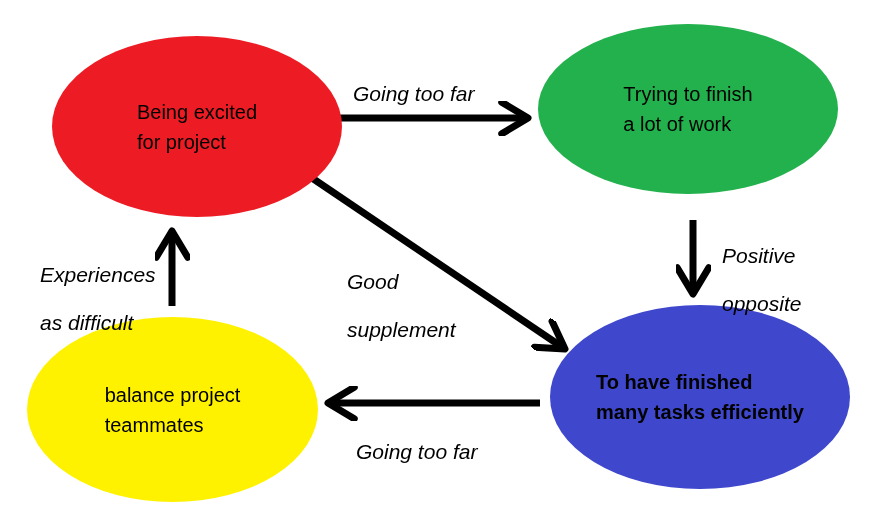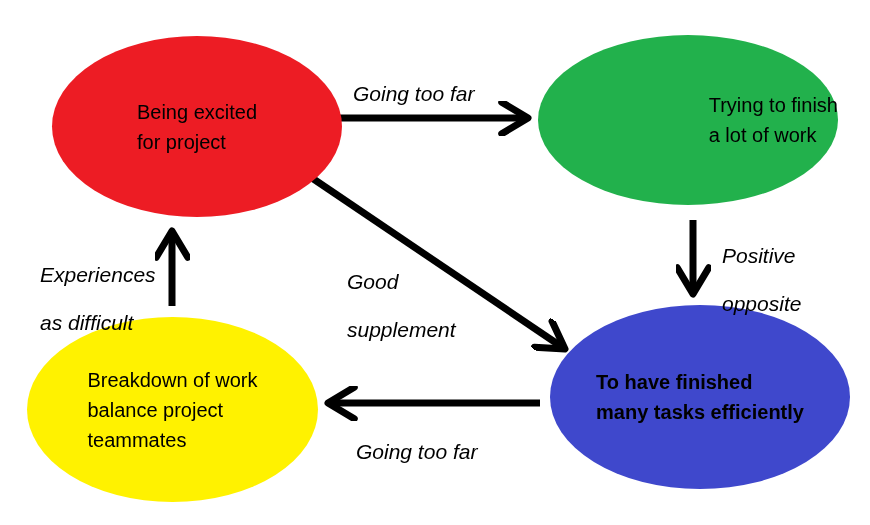--- a/index.html
+++ b/index.html
@@ -33,21 +33,21 @@
   }
   .node-label {
     font-size: 20px;
     line-height: 30px;
     color: #000000;
     text-align: left;
     white-space: nowrap;
   }
   .node-label span { display: block; }
   .node-excited   { left: 52px;  top: 36px;  width: 290px; height: 181px; }
-  .node-trying    { left: 538px; top: 35px;  width: 300px; height: 170px; justify-content: flex-end; }
+  .node-trying    { left: 538px; top: 24px;  width: 300px; height: 170px; }
   .node-finished  { left: 550px; top: 305px; width: 300px; height: 184px; }
   .node-breakdown { left: 27px;  top: 317px; width: 291px; height: 185px; }
   .edge-label {
     position: absolute;
     font-size: 21px;
     line-height: 28px;
     font-style: italic;
     color: #000000;
     white-space: nowrap;
   }
@@ -97,21 +97,20 @@
 
   <div class="node node-finished" style="background: rgb(63, 72, 204); font-weight: bold;">
     <div class="node-label">
       <span>To have finished</span>
       <span>many tasks efficiently</span>
     </div>
   </div>
 
   <div class="node node-breakdown" style="background: rgb(255, 242, 0);">
     <div class="node-label">
-      <span>Breakdown of work</span>
       <span>balance project</span>
       <span>teammates</span>
     </div>
   </div>
 
   <div class="edge-label edge-label-top">
     <span>Going too far</span>
   </div>
 
   <div class="edge-label edge-label-right">

